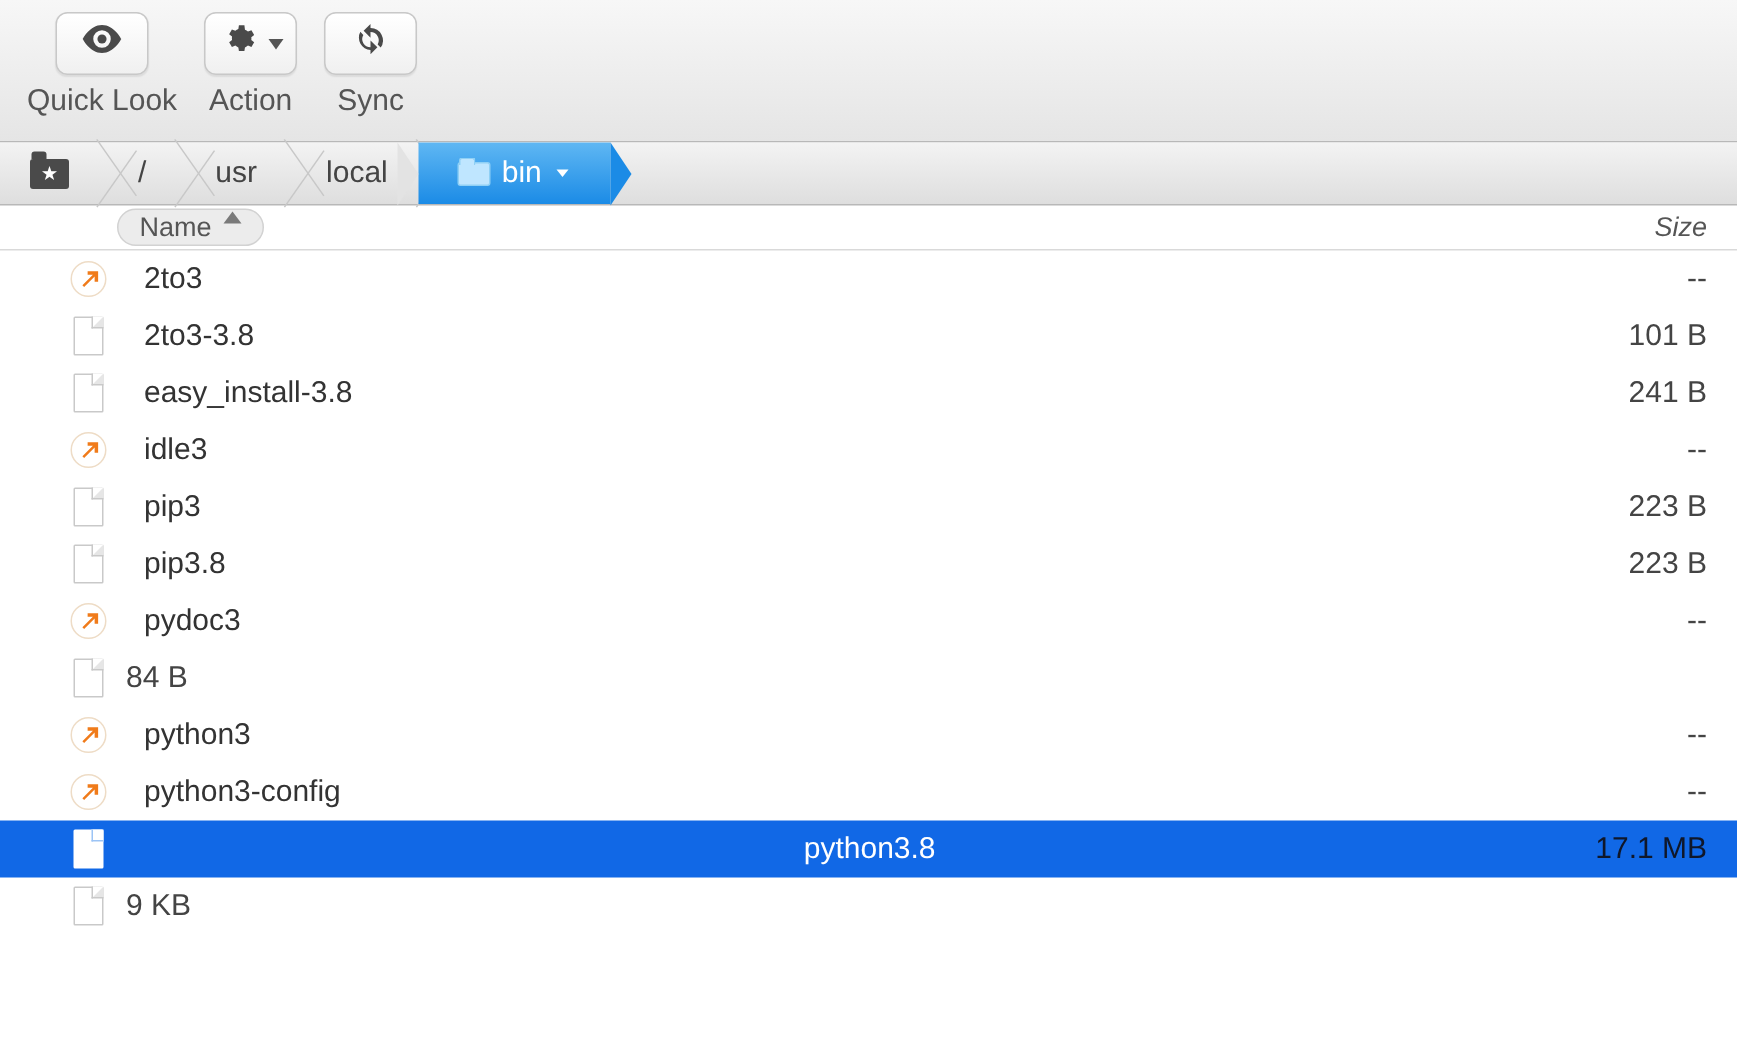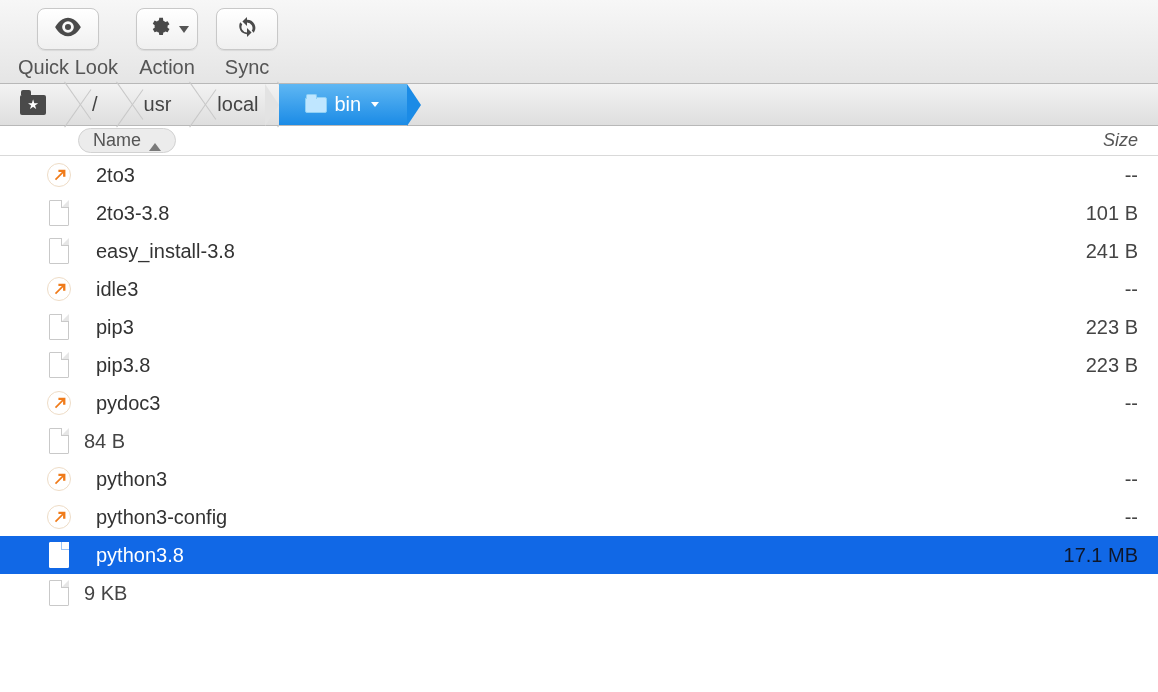--- a/index.html
+++ b/index.html
@@ -1,20 +1,20 @@
 <!DOCTYPE html>
 <html><head>
 <meta charset="utf-8">
 <style>
   * { box-sizing: border-box; margin: 0; padding: 0; }
   html, body { width: 1158px; height: 692px; font-family: -apple-system, "Helvetica Neue", Arial, sans-serif; font-size: 19px; color: #333; background: #fff; overflow: hidden; }
 
   
   .toolbar {
-    height: 84px;
+    height: 95px;
     background: linear-gradient(#f7f7f7, #e5e5e5);
     border-bottom: 1px solid #b8b8b8;
     display: flex;
     align-items: flex-start;
     padding: 8px 12px 0 18px;
     gap: 18px;
   }
   .tb-item { display: flex; flex-direction: column; align-items: center; }
   .tb-btn {
     height: 42px;
@@ -166,21 +166,21 @@
     padding: 0 20px 0 78px;
     font-size: 18px;
     color: #555;
   }
   .name-pill {
     background: #ececec;
     border: 1px solid #d2d2d2;
     border-radius: 14px;
     padding: 1px 14px;
     display: flex;
-    align-items: flex-end;
+    align-items: flex-start;
     gap: 8px;
   }
   .sort-arrow {
     width: 0; height: 0;
     border-left: 6px solid transparent;
     border-right: 6px solid transparent;
     border-bottom: 8px solid #7a7a7a;
   }
   .size-head { margin-left: auto; font-style: italic; }
 
@@ -191,21 +191,21 @@
     display: flex;
     align-items: center;
     padding: 0 20px 0 46px;
     font-size: 20px;
     color: #333;
     cursor: default;
   }
   .row .icon { width: 26px; height: 28px; margin-right: 12px; display: flex; align-items: center; justify-content: center; }
   .row .fname { flex: 1; margin-left: 12px; }
   .row .fsize { color: #444; }
-  .row.selected { background: #1168e6; color: #fff; }
+  .row.selected { background: #1168e6; color: #fff; text-align: center; }
   .row.selected .fsize { color: #0f172a; }
 
   
   .ico-file {
     width: 20px; height: 26px;
     background: #fff;
     border: 1px solid #c9c9c9;
     border-radius: 1px;
     position: relative;
   }

